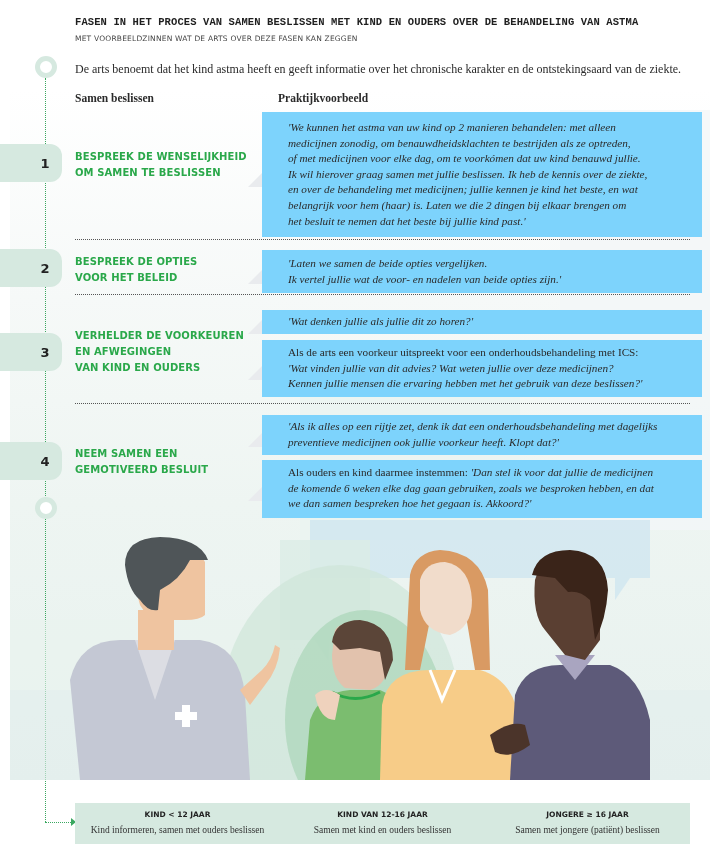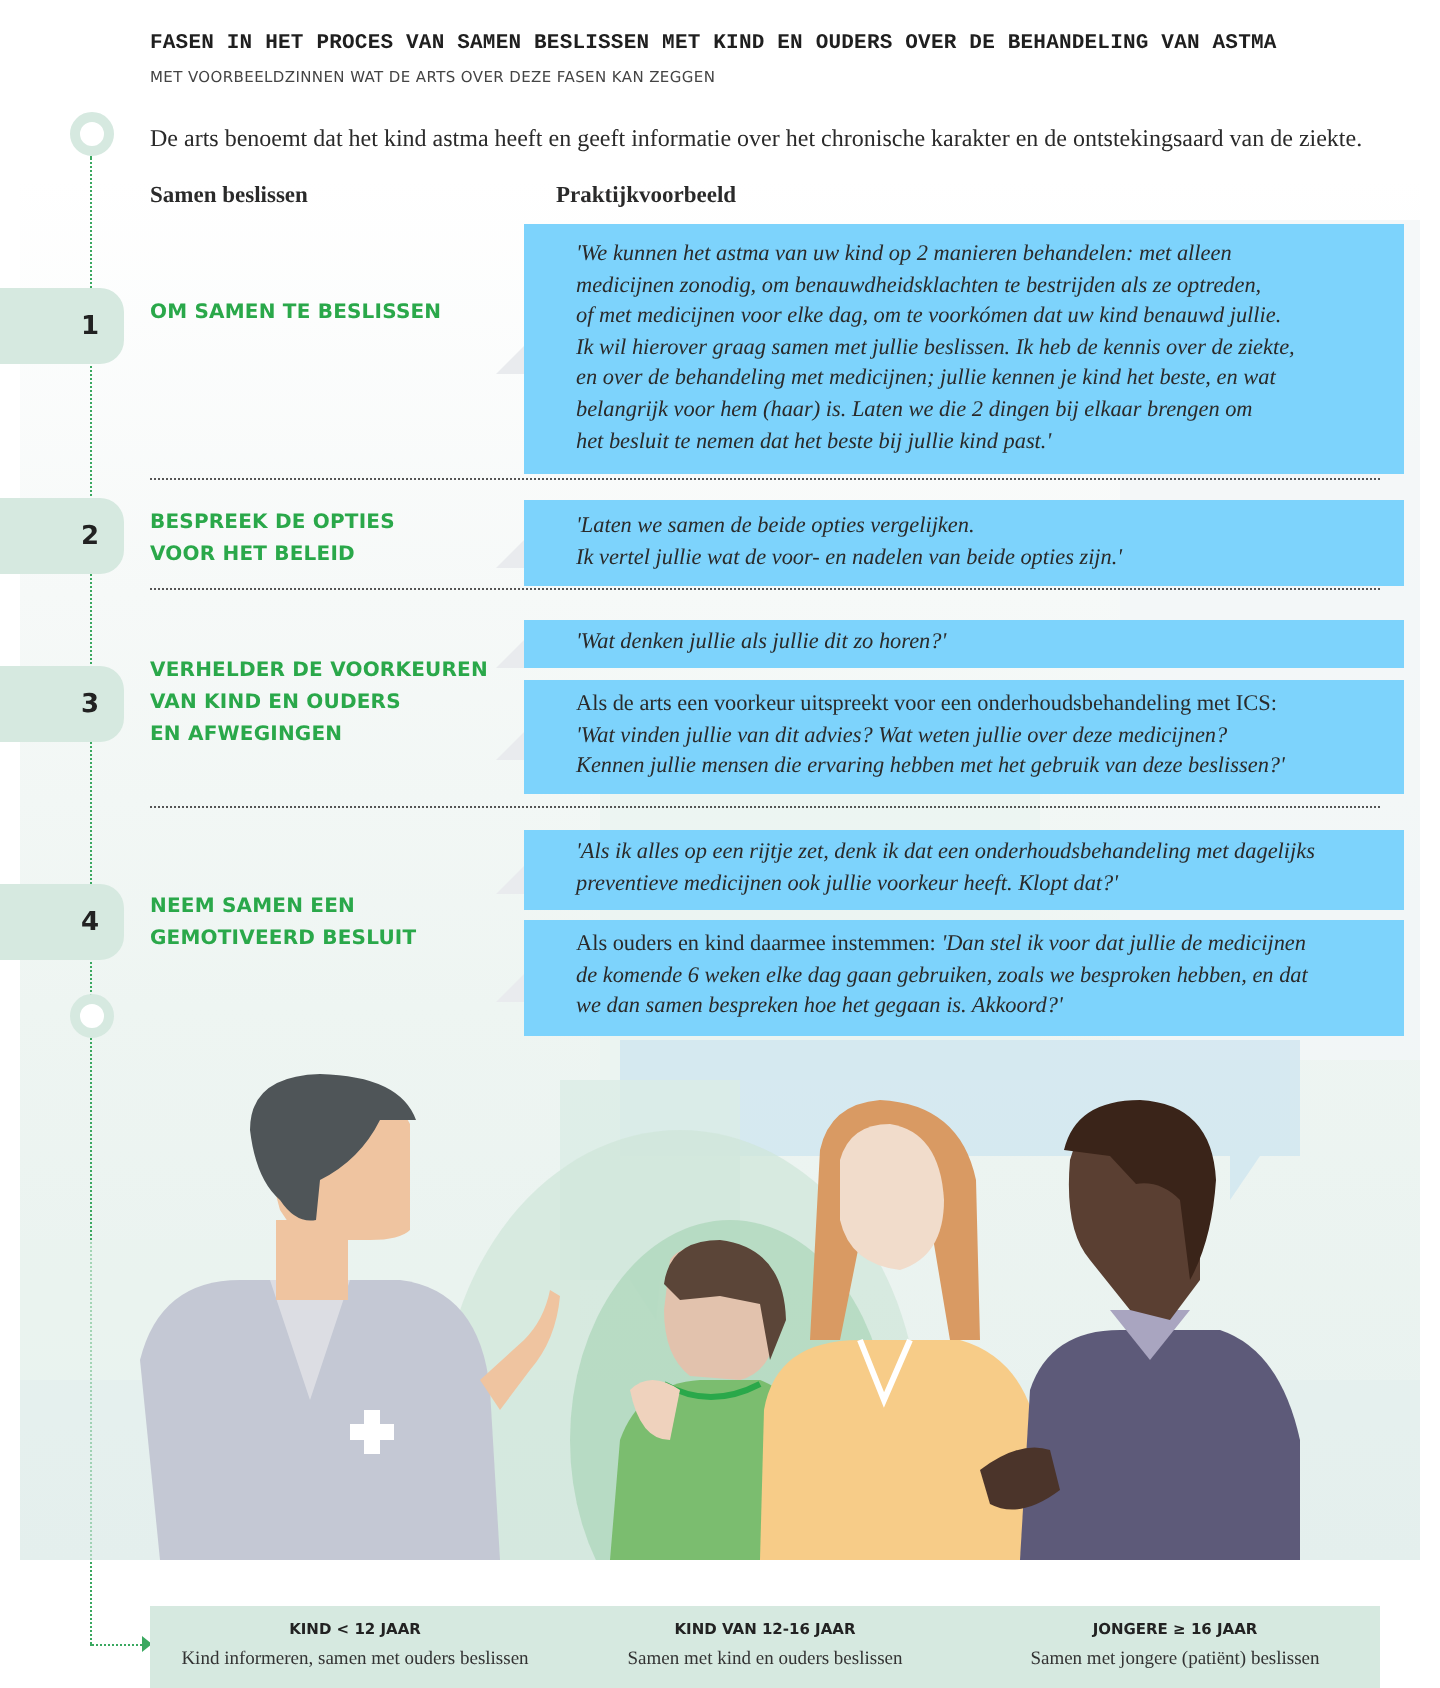--- a/index.html
+++ b/index.html
@@ -66,20 +66,21 @@
 <div class="col-head" style="left:278px">Praktijkvoorbeeld</div>
 
 <div class="timeline-line"></div>
 <div class="timeline-ring" style="left:35px;top:56px"></div>
 <div class="timeline-ring" style="left:35px;top:497px"></div>
 <div class="timeline-arrow-h"></div>
 <div class="timeline-arrow-head"></div>
 
 <div class="step-badge" style="top:144px">1</div>
 <div class="step-label" style="top:149px">
+  <div>BESPREEK DE WENSELIJKHEID</div>
   <div>OM SAMEN TE BESLISSEN</div>
 </div>
 <div class="bubble i" style="top:112px;width:440px">
   <div class="i">'We kunnen het astma van uw kind op 2 manieren behandelen: met alleen</div>
   <div class="i">medicijnen zonodig, om benauwdheidsklachten te bestrijden als ze optreden,</div>
   <div class="i">of met medicijnen voor elke dag, om te voorkómen dat uw kind benauwd jullie.</div>
   <div class="i">Ik wil hierover graag samen met jullie beslissen. Ik heb de kennis over de ziekte,</div>
   <div class="i">en over de behandeling met medicijnen; jullie kennen je kind het beste, en wat</div>
   <div class="i">belangrijk voor hem (haar) is. Laten we die 2 dingen bij elkaar brengen om</div>
   <div class="i">het besluit te nemen dat het beste bij jullie kind past.'</div>
@@ -93,22 +94,22 @@
 </div>
 <div class="bubble" style="top:250px;width:440px;padding-top:6px;padding-bottom:6px">
   <div class="i">'Laten we samen de beide opties vergelijken.</div>
   <div class="i">Ik vertel jullie wat de voor- en nadelen van beide opties zijn.'</div>
 </div>
 <div class="divider" style="top:294px"></div>
 
 <div class="step-badge" style="top:333px">3</div>
 <div class="step-label" style="top:328px">
   <div>VERHELDER DE VOORKEUREN</div>
+  <div>EN AFWEGINGEN</div>
   <div>VAN KIND EN OUDERS</div>
-  <div>EN AFWEGINGEN</div>
 </div>
 <div class="bubble" style="top:310px;width:440px;padding-top:4px;padding-bottom:4px">
   <div class="i">'Wat denken jullie als jullie dit zo horen?'</div>
 </div>
 <div class="bubble" style="top:340px;width:440px;padding-top:5px;padding-bottom:5px">
   <div>Als de arts een voorkeur uitspreekt voor een onderhoudsbehandeling met ICS:</div>
   <div class="i">'Wat vinden jullie van dit advies? Wat weten jullie over deze medicijnen?</div>
   <div class="i">Kennen jullie mensen die ervaring hebben met het gebruik van deze beslissen?'</div>
 </div>
 <div class="divider" style="top:403px"></div>

